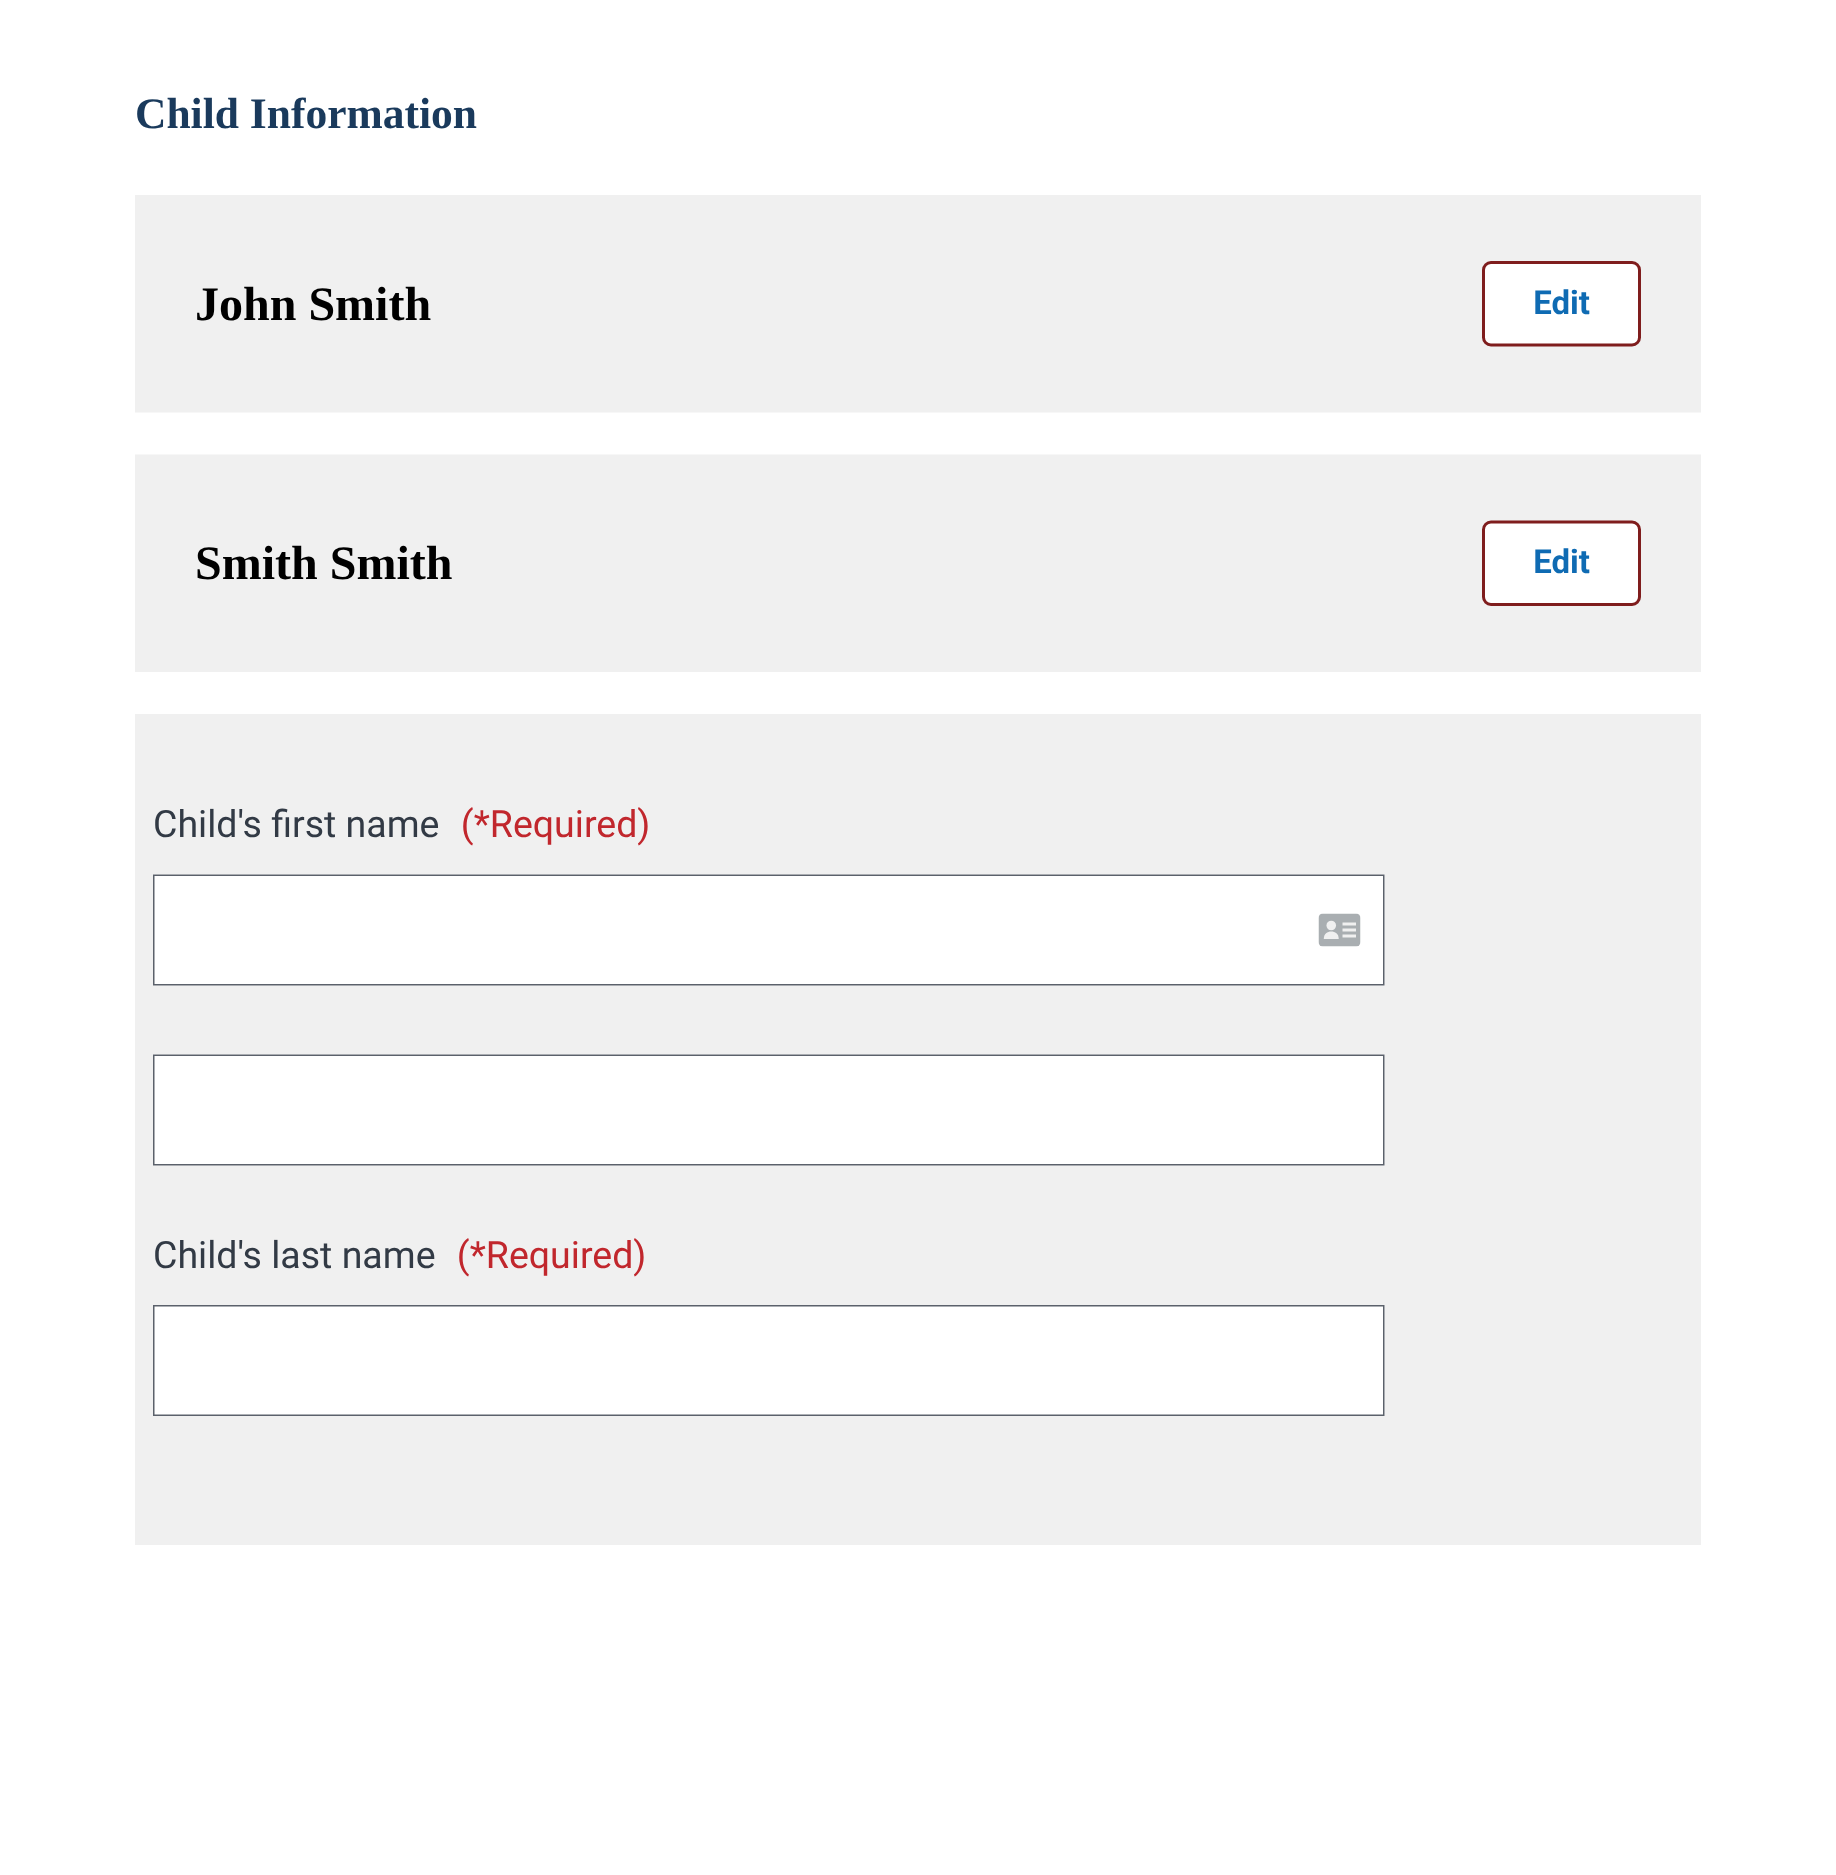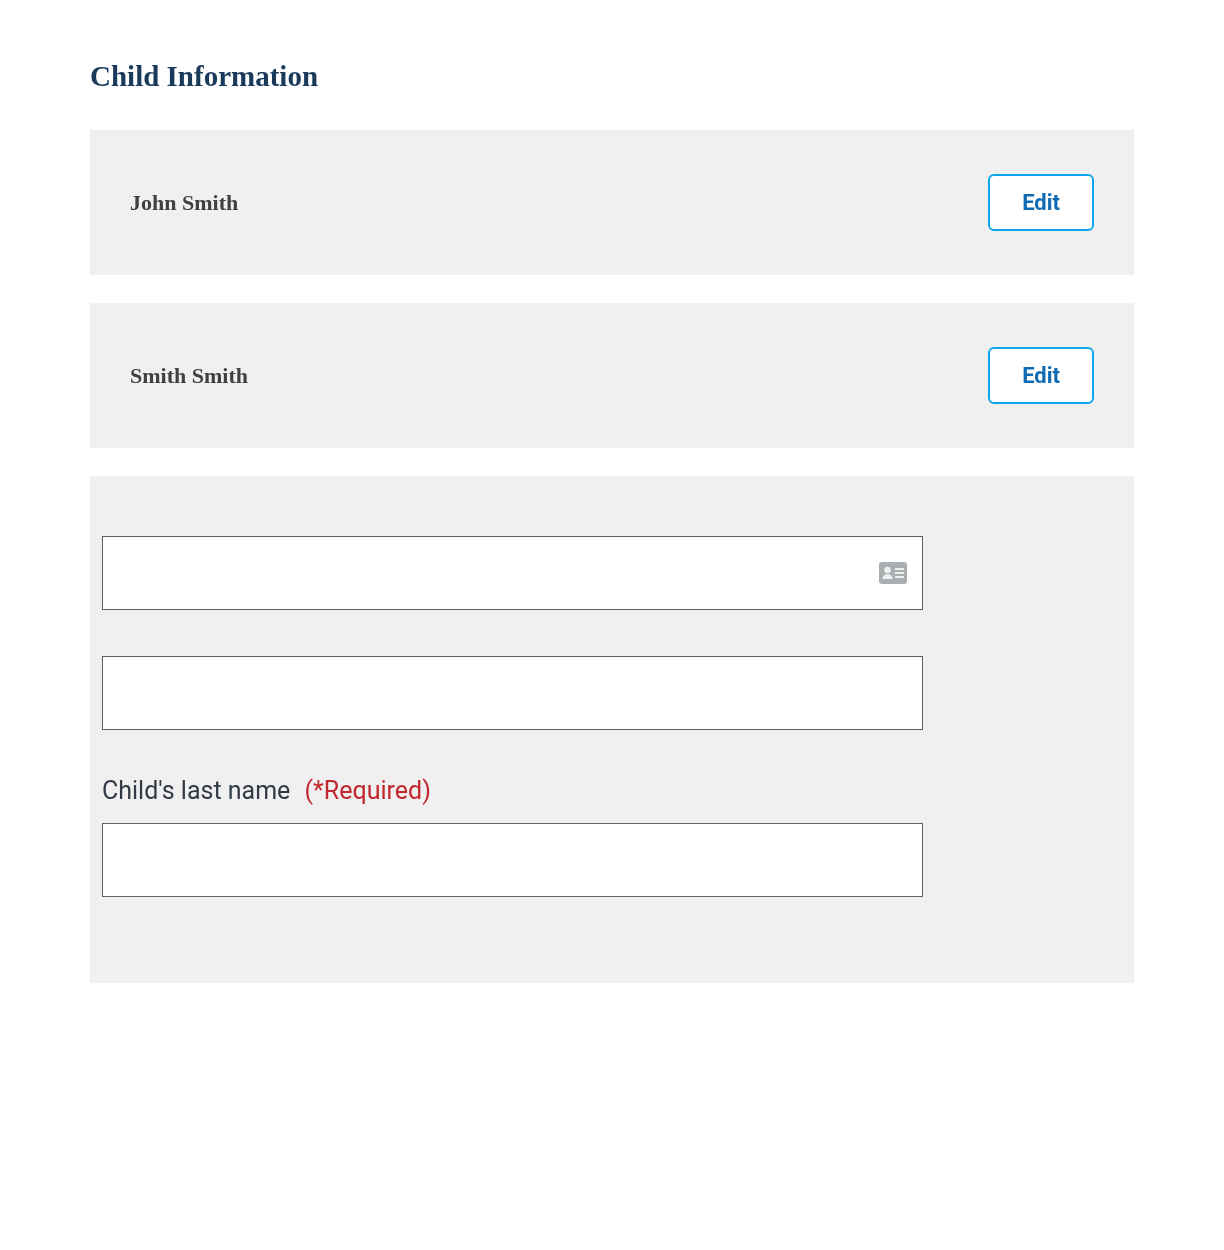--- a/index.html
+++ b/index.html
@@ -19,27 +19,27 @@
     .child-card {
       background: #f0f0f0;
       padding: 44px 40px;
       margin-bottom: 28px;
       display: flex;
       justify-content: space-between;
       align-items: center;
     }
     .child-name {
       font-family: Georgia, "Times New Roman", serif;
-      font-size: 22px;
+      font-size: 32px;
       font-weight: 700;
-      color: #404040;
+      color: #000000;
     }
     .edit-button {
       background: #ffffff;
-      border: 2px solid #0ea5e9;
+      border: 2px solid #7f1d1d;
       color: #0f6bb3;
       font-size: 22px;
       font-weight: 700;
       padding: 14px 32px;
       border-radius: 6px;
       cursor: pointer;
       font-family: inherit;
     }
     .form-card {
       background: #f0f0f0;
@@ -101,20 +101,24 @@
 </div>
 
 <div class="child-card">
   <div class="child-name">Smith Smith</div>
   <button class="edit-button">Edit</button>
 </div>
 
 <div class="form-card">
 
   <div class="form-field">
+    <label class="field-label">
+      <span>Child's first name</span>
+      <span class="required-tag">(*Required)</span>
+    </label>
     <div class="input-wrapper">
       <input type="text" class="text-input" value="" style="">
       <span class="input-icon">
         <svg viewBox="0 0 28 22" fill="#a9aeb1">
           <rect x="0" y="0" width="28" height="22" rx="3" fill="#a9aeb1"></rect>
           <circle cx="8.5" cy="8" r="3.2" fill="#f0f0f0"></circle>
           <path d="M3.5 17 C3.5 13.5 6 12 8.5 12 C11 12 13.5 13.5 13.5 17 Z" fill="#f0f0f0"></path>
           <rect x="16" y="6" width="9" height="2" fill="#f0f0f0"></rect>
           <rect x="16" y="10" width="9" height="2" fill="#f0f0f0"></rect>
           <rect x="16" y="14" width="9" height="2" fill="#f0f0f0"></rect>

